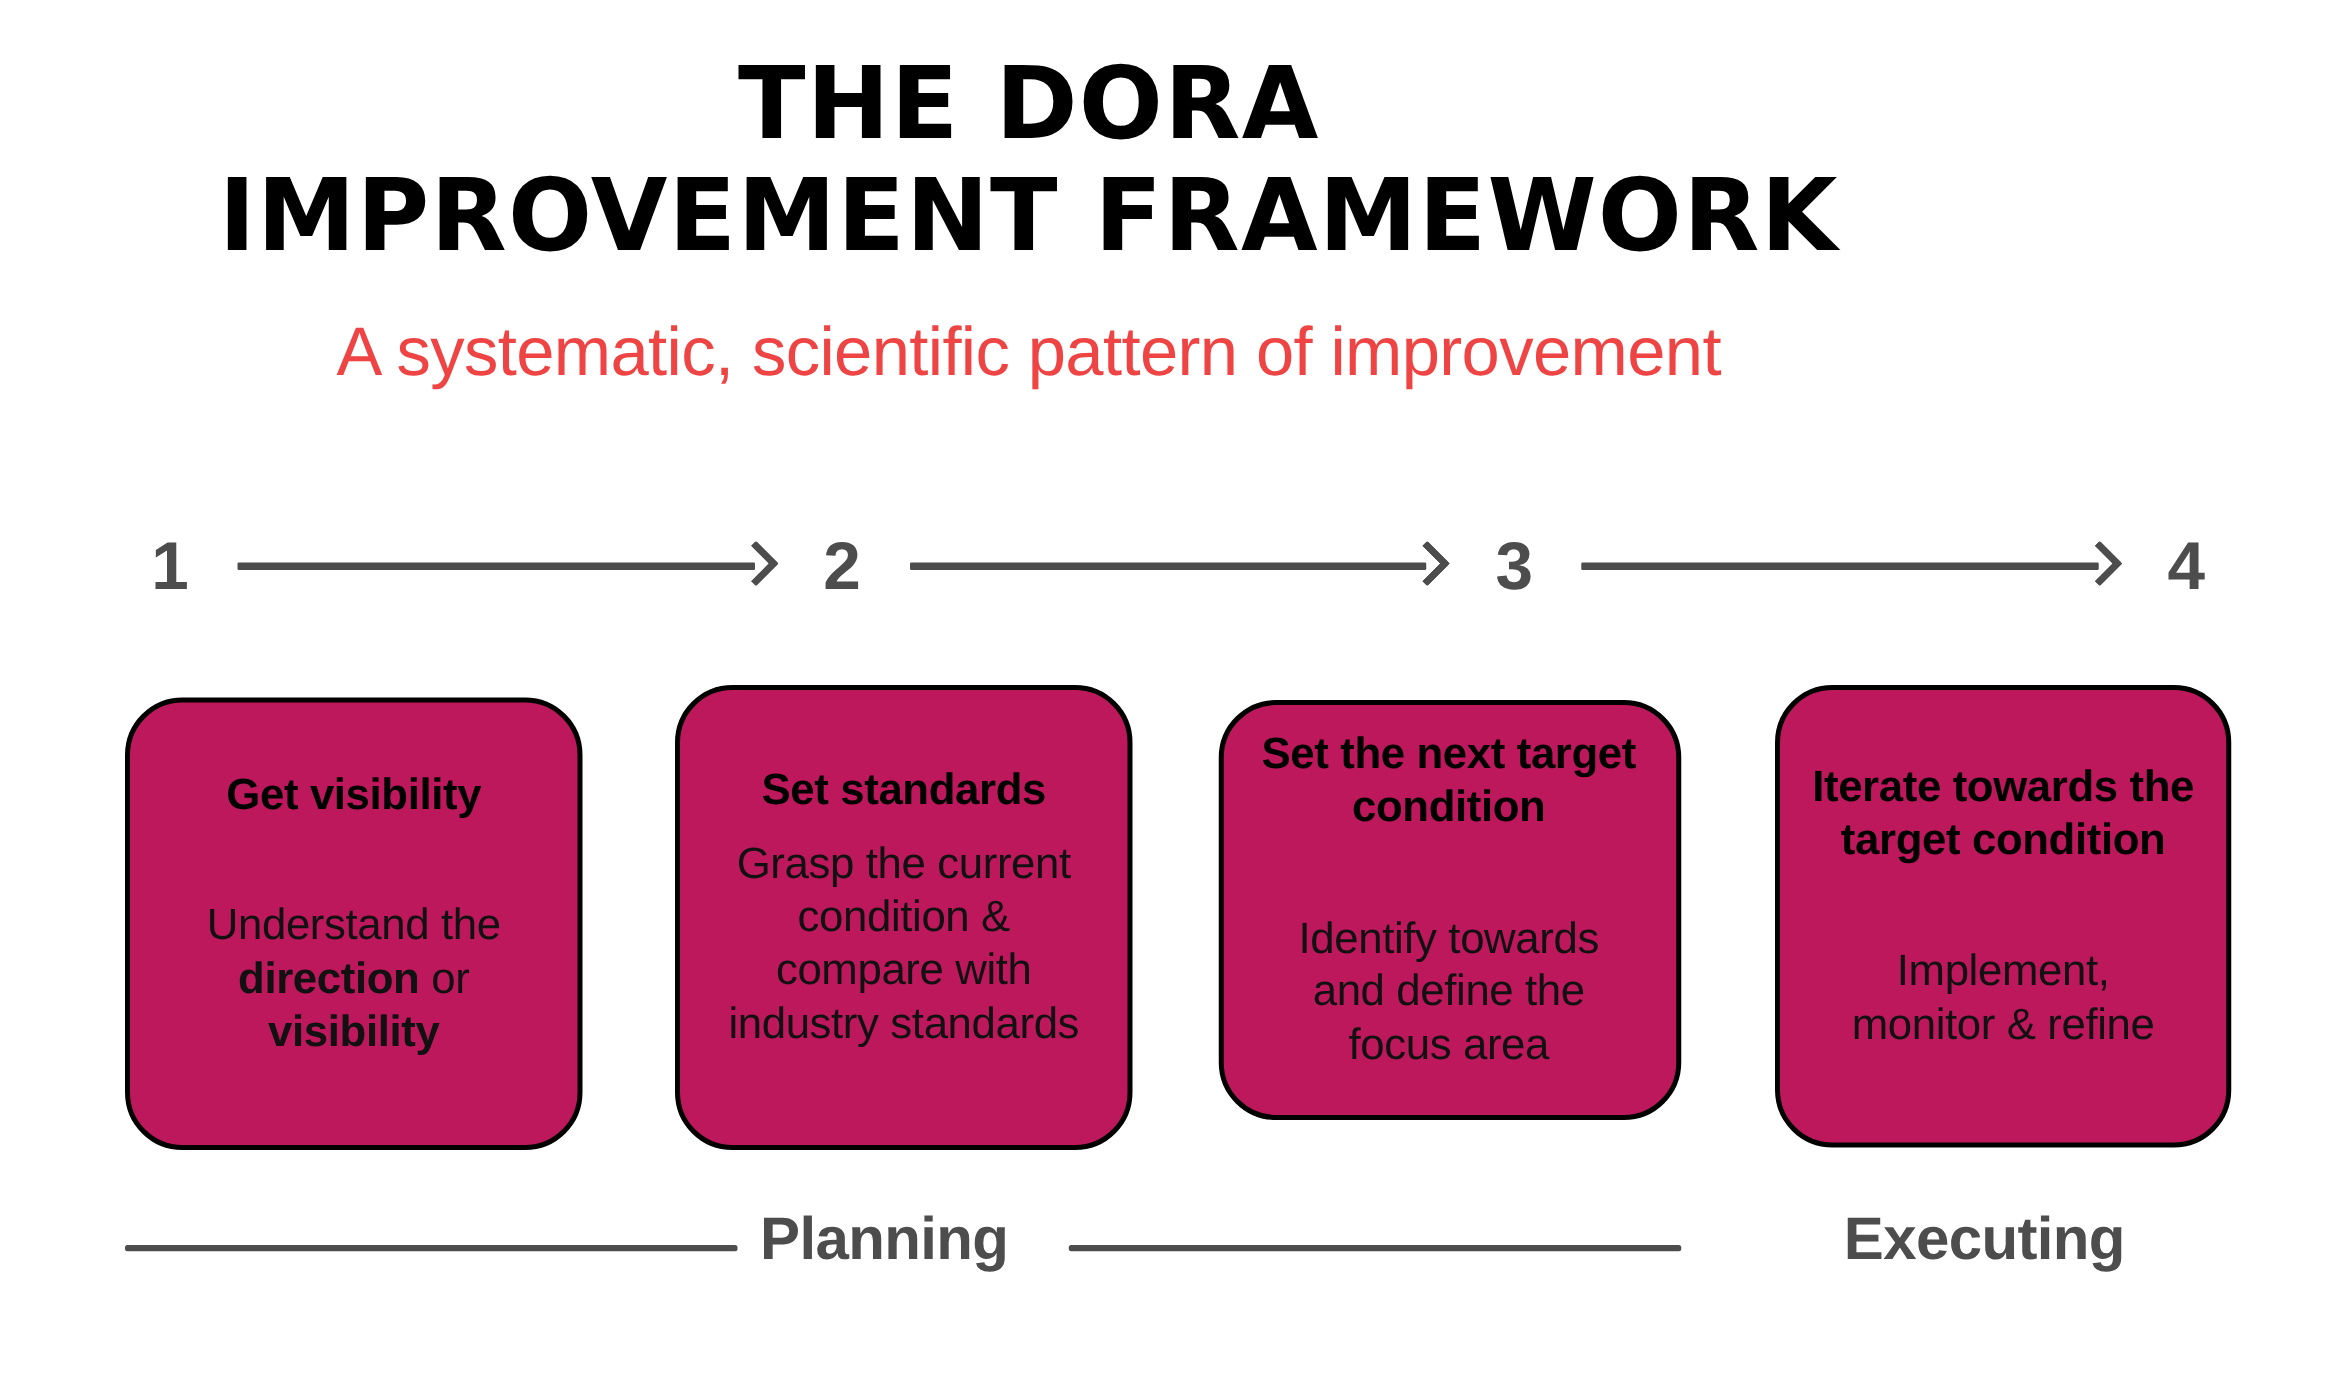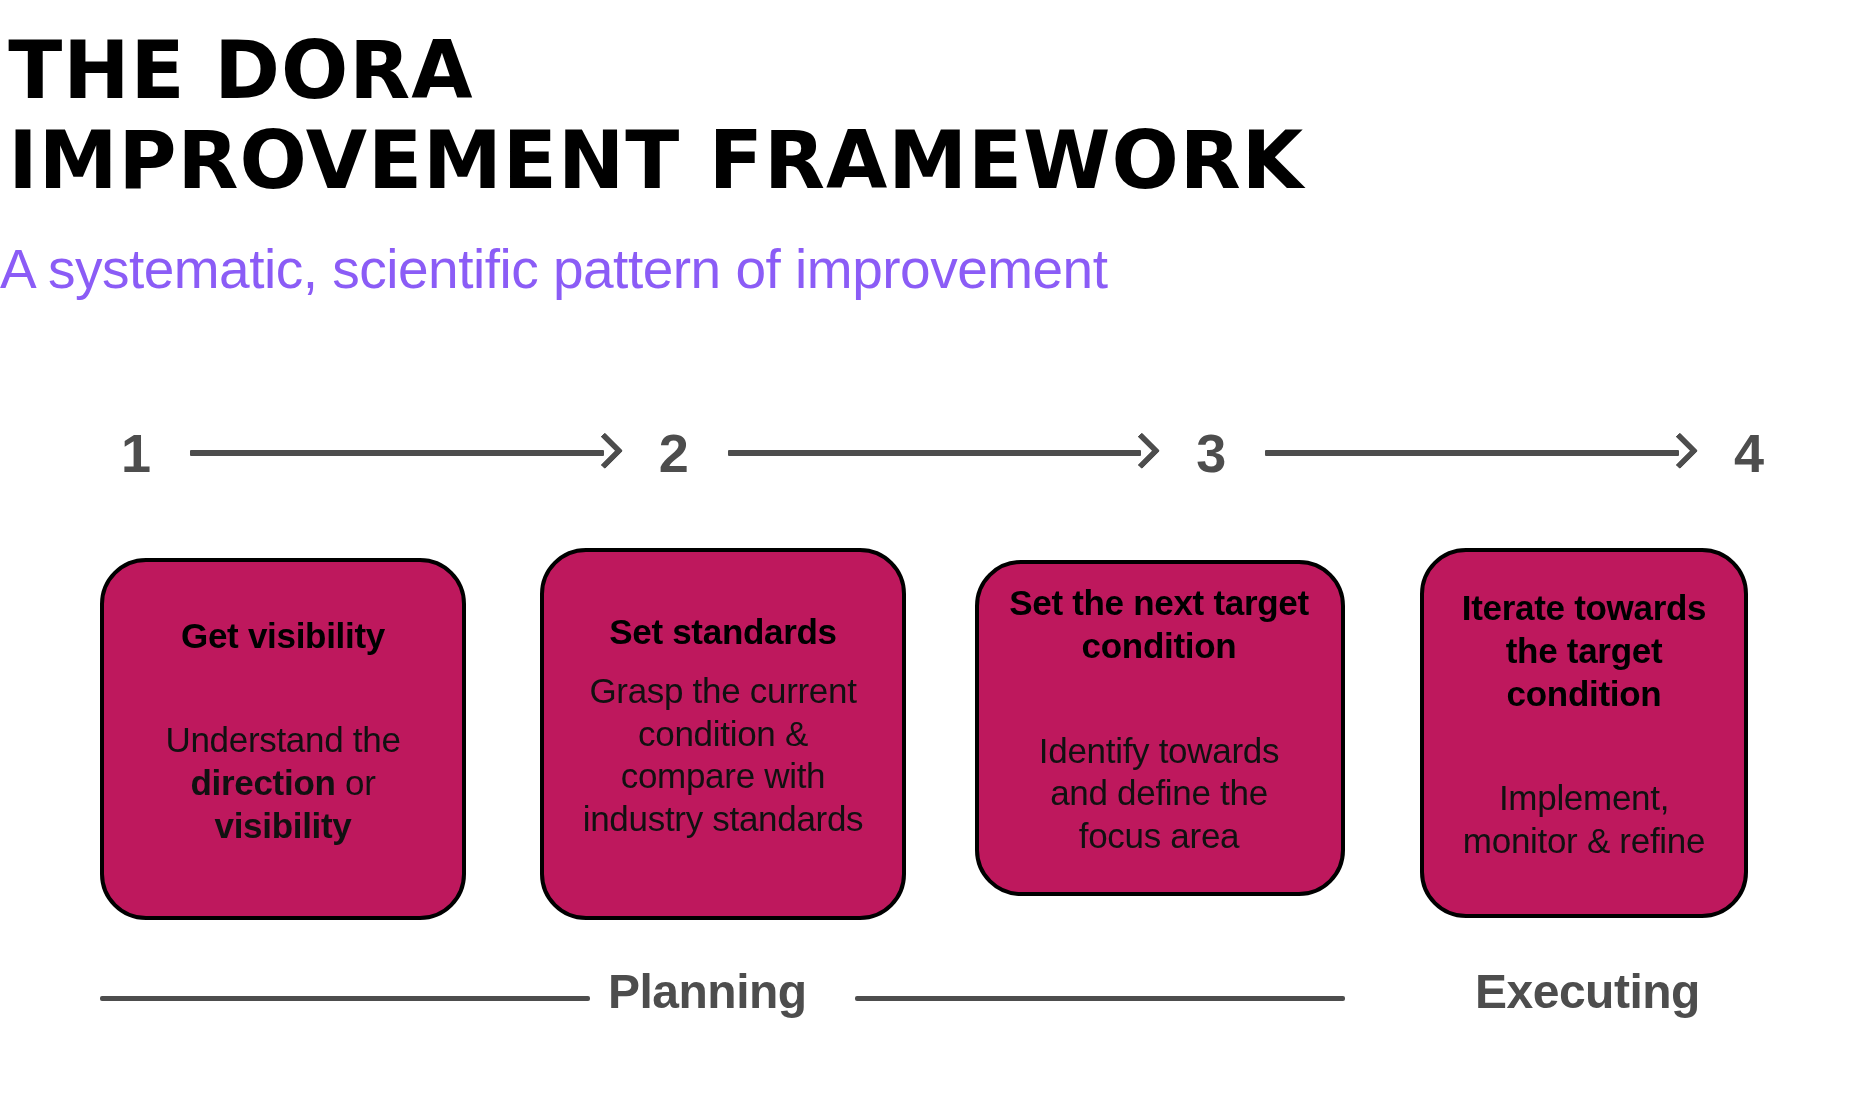--- a/index.html
+++ b/index.html
@@ -13,42 +13,43 @@
     position: relative;
     overflow: hidden;
     font-family: "Liberation Sans", sans-serif;
     color: #111111;
   }
 
   
   .header {
     position: absolute;
     left: 0;
-    top: 4px;
+    top: 16px;
     width: 1646px;
+    text-align: center;
   }
   .title {
     font-family: "DejaVu Sans", sans-serif;
     font-weight: 700;
     font-size: 80px;
     line-height: 1.13;
     letter-spacing: 1px;
     color: #000000;
     margin: 0;
     padding-top: 22px;
     text-transform: uppercase;
     transform: scaleX(0.99);
   }
   .title .line1 { display: block; }
   .title .line2 { display: block; }
   .subtitle {
     font-family: "Liberation Sans", sans-serif;
     font-weight: 400;
     font-size: 55px;
-    color: #8b5cf6;
+    color: #ef4444;
     margin: 0;
     padding-top: 30px;
     letter-spacing: -0.5px;
   }
 
   
   .steps-row {
     position: absolute;
     left: 100px;
     top: 418px;
@@ -143,21 +144,21 @@
   .card-body b {
     font-weight: 700;
   }
   .gap-lg { height: 46px; }
   .gap-none { height: 0; }
 
   
   #card-1 { left: 100px;  top: 558px; width: 366px; height: 362px; }
   #card-2 { left: 540px;  top: 548px; width: 366px; height: 372px; }
   #card-3 { left: 975px;  top: 560px; width: 370px; height: 336px; padding-left: 16px; }
-  #card-4 { left: 1420px; top: 548px; width: 328px; height: 370px; }
+  #card-4 { left: 1420px; top: 548px; width: 365px; height: 370px; }
 
   
   .phase-row {
     position: absolute;
     left: 0;
     top: 968px;
     width: 1875px;
     height: 60px;
   }
   .phase-line {

